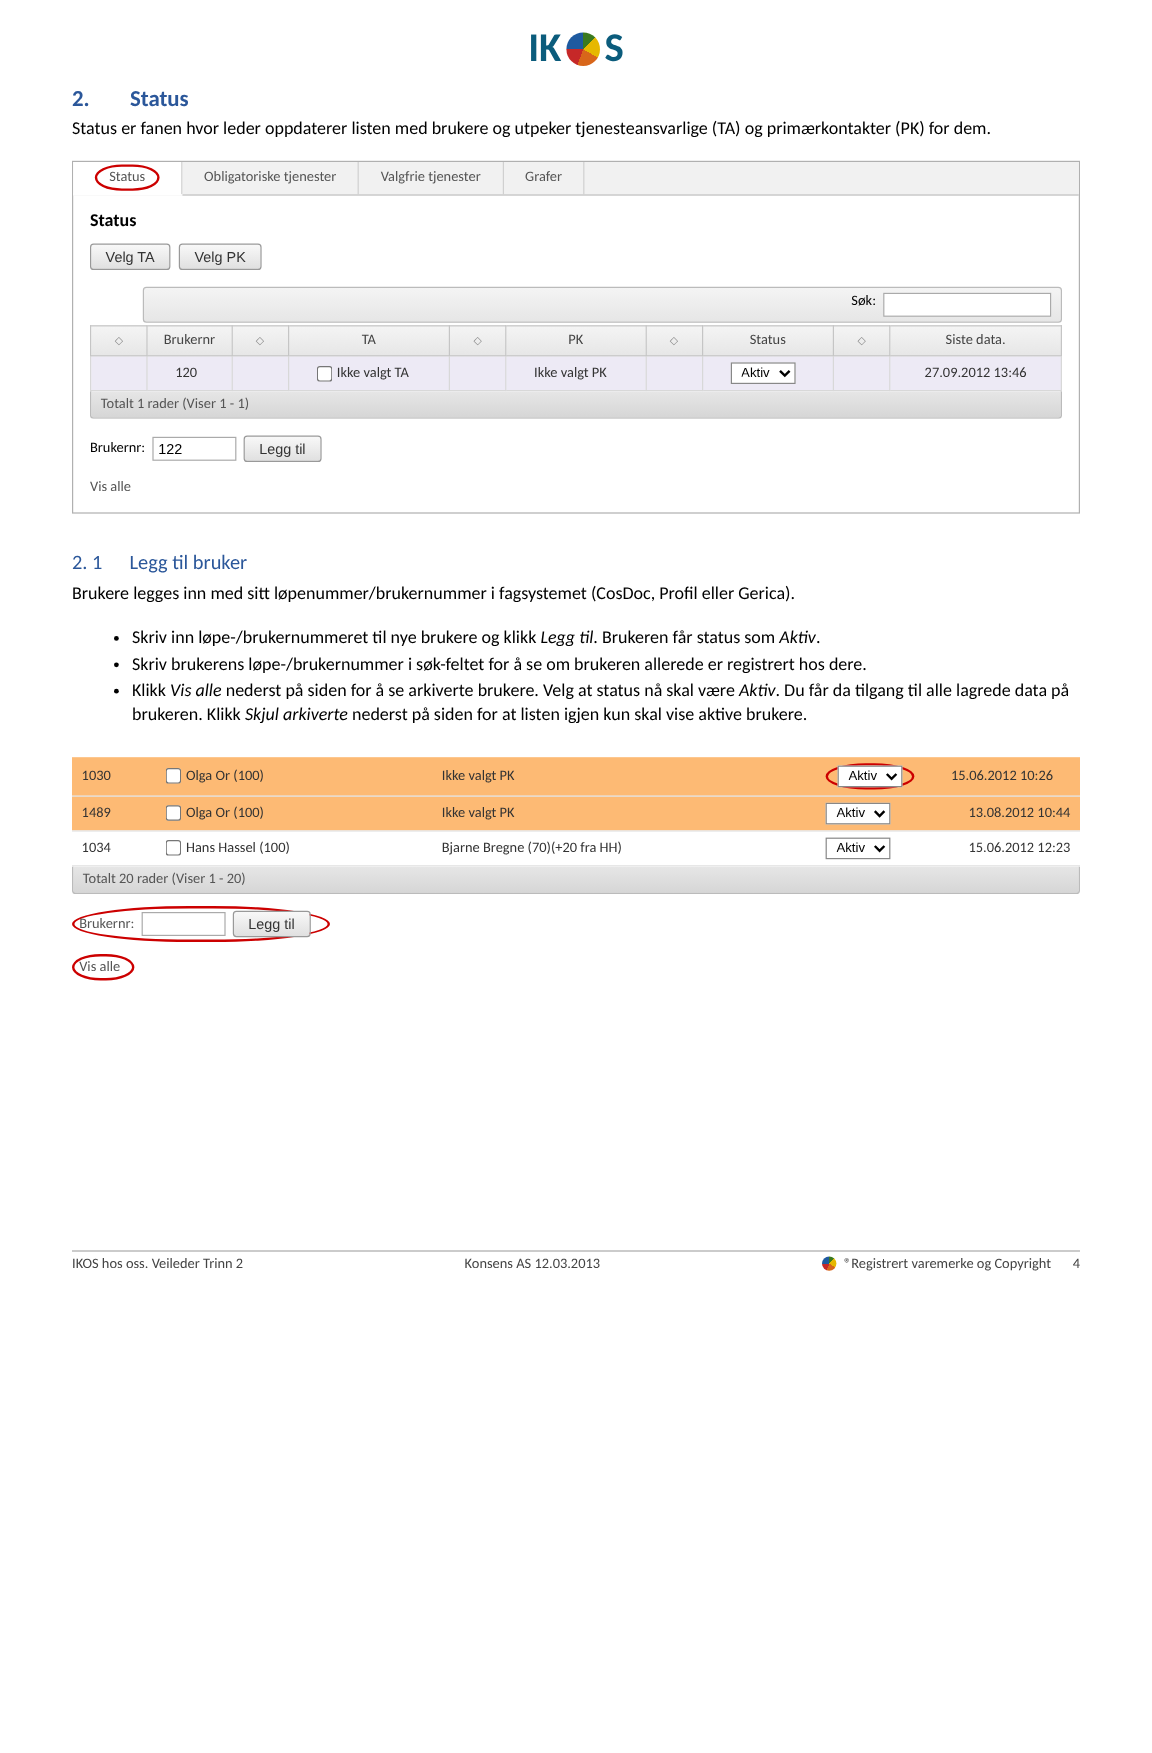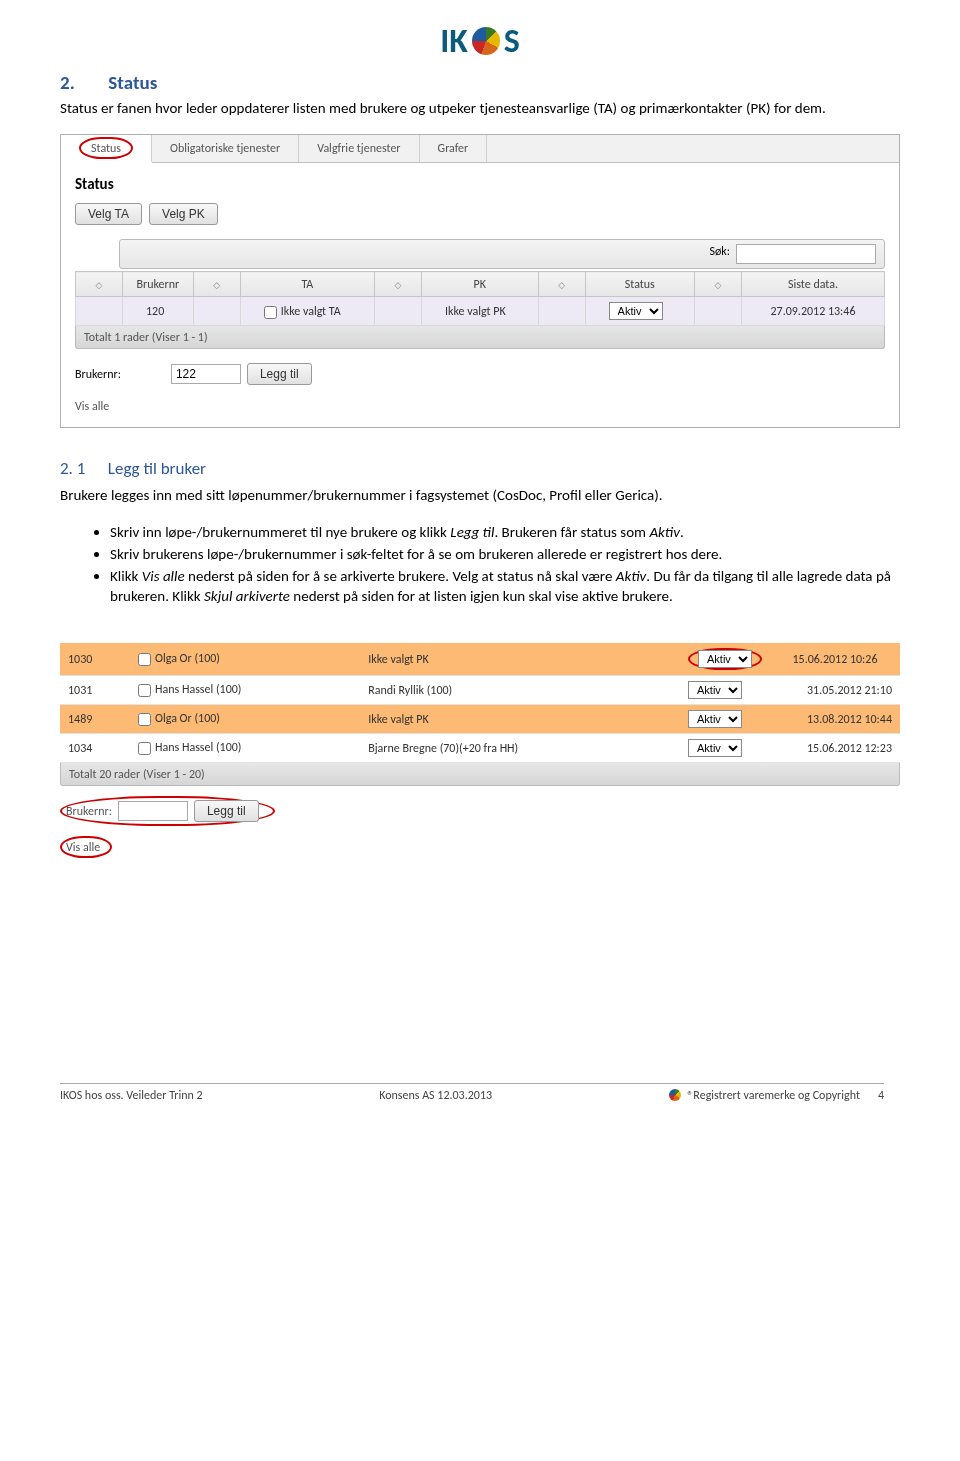--- a/index.html
+++ b/index.html
@@ -148,21 +148,20 @@
     font-size: 12px;
     display: flex;
     align-items: center;
     gap: 6px;
   }
   .addrow input {
     width: 70px;
     padding: 2px 4px;
     border: 1px solid #aaa;
     font-size: 12px;
-    margin-left: 44px;
   }
   .visalle {
     margin-top: 14px;
     font-size: 12px;
     color: #555;
   }
   select.status-sel {
     font-size: 11px;
     border: 1px solid #888;
     padding: 1px 4px;
@@ -179,21 +178,21 @@
     font-size: 17px;
     font-weight: normal;
     margin: 20px 0 6px 0;
   }
   h3.subheading .subnum { display: inline-block; width: 44px; }
   ul.bullets {
     list-style: disc;
     padding-left: 50px;
     font-size: 15px;
     line-height: 1.35;
-    margin-bottom: 36px;
+    margin-bottom: 24px;
   }
   ul.bullets li { margin-bottom: 2px; }
   .italic { font-style: italic; }
 
   
   .grid2-wrap { margin-bottom: 10px; }
   table.grid2 {
     width: 100%;
     border-collapse: collapse;
     font-size: 12px;
@@ -223,21 +222,21 @@
     gap: 6px;
     font-size: 12px;
     color: #555;
   }
 
   
   .footer {
     position: absolute;
     bottom: 16px;
     left: 60px;
-    right: 76px;
+    right: 60px;
     border-top: 1px solid #aaa;
     padding-top: 4px;
     display: flex;
     justify-content: space-between;
     font-size: 12px;
     color: #444;
   }
   .footer .pie-small {
     width: 12px;
     height: 12px;
@@ -356,27 +355,20 @@
       <td class="bluelink" style="width:70px">1030</td>
       <td><input type="checkbox" class="chk" style=""><span>Olga Or (100)</span></td>
       <td>Ikke valgt PK</td>
       <td style="width:90px">
         <span class="circled-cell">
           <select class="status-sel"><option>Aktiv</option></select>
         </span>
       </td>
       <td class="gray" style="width:130px;text-align:center">15.06.2012 10:26</td>
     </tr>
-    <tr>
-      <td class="bluelink">1031</td>
-      <td><input type="checkbox" class="chk" style=""><span>Hans Hassel (100)</span></td>
-      <td>Randi Ryllik (100)</td>
-      <td><select class="status-sel"><option>Aktiv</option></select></td>
-      <td class="gray" style="text-align:right">31.05.2012 21:10</td>
-    </tr>
     <tr class="alt">
       <td class="bluelink">1489</td>
       <td><input type="checkbox" class="chk" style=""><span>Olga Or (100)</span></td>
       <td>Ikke valgt PK</td>
       <td><select class="status-sel"><option>Aktiv</option></select></td>
       <td class="gray" style="text-align:right">13.08.2012 10:44</td>
     </tr>
     <tr>
       <td class="bluelink">1034</td>
       <td><input type="checkbox" class="chk" style=""><span>Hans Hassel (100)</span></td>

